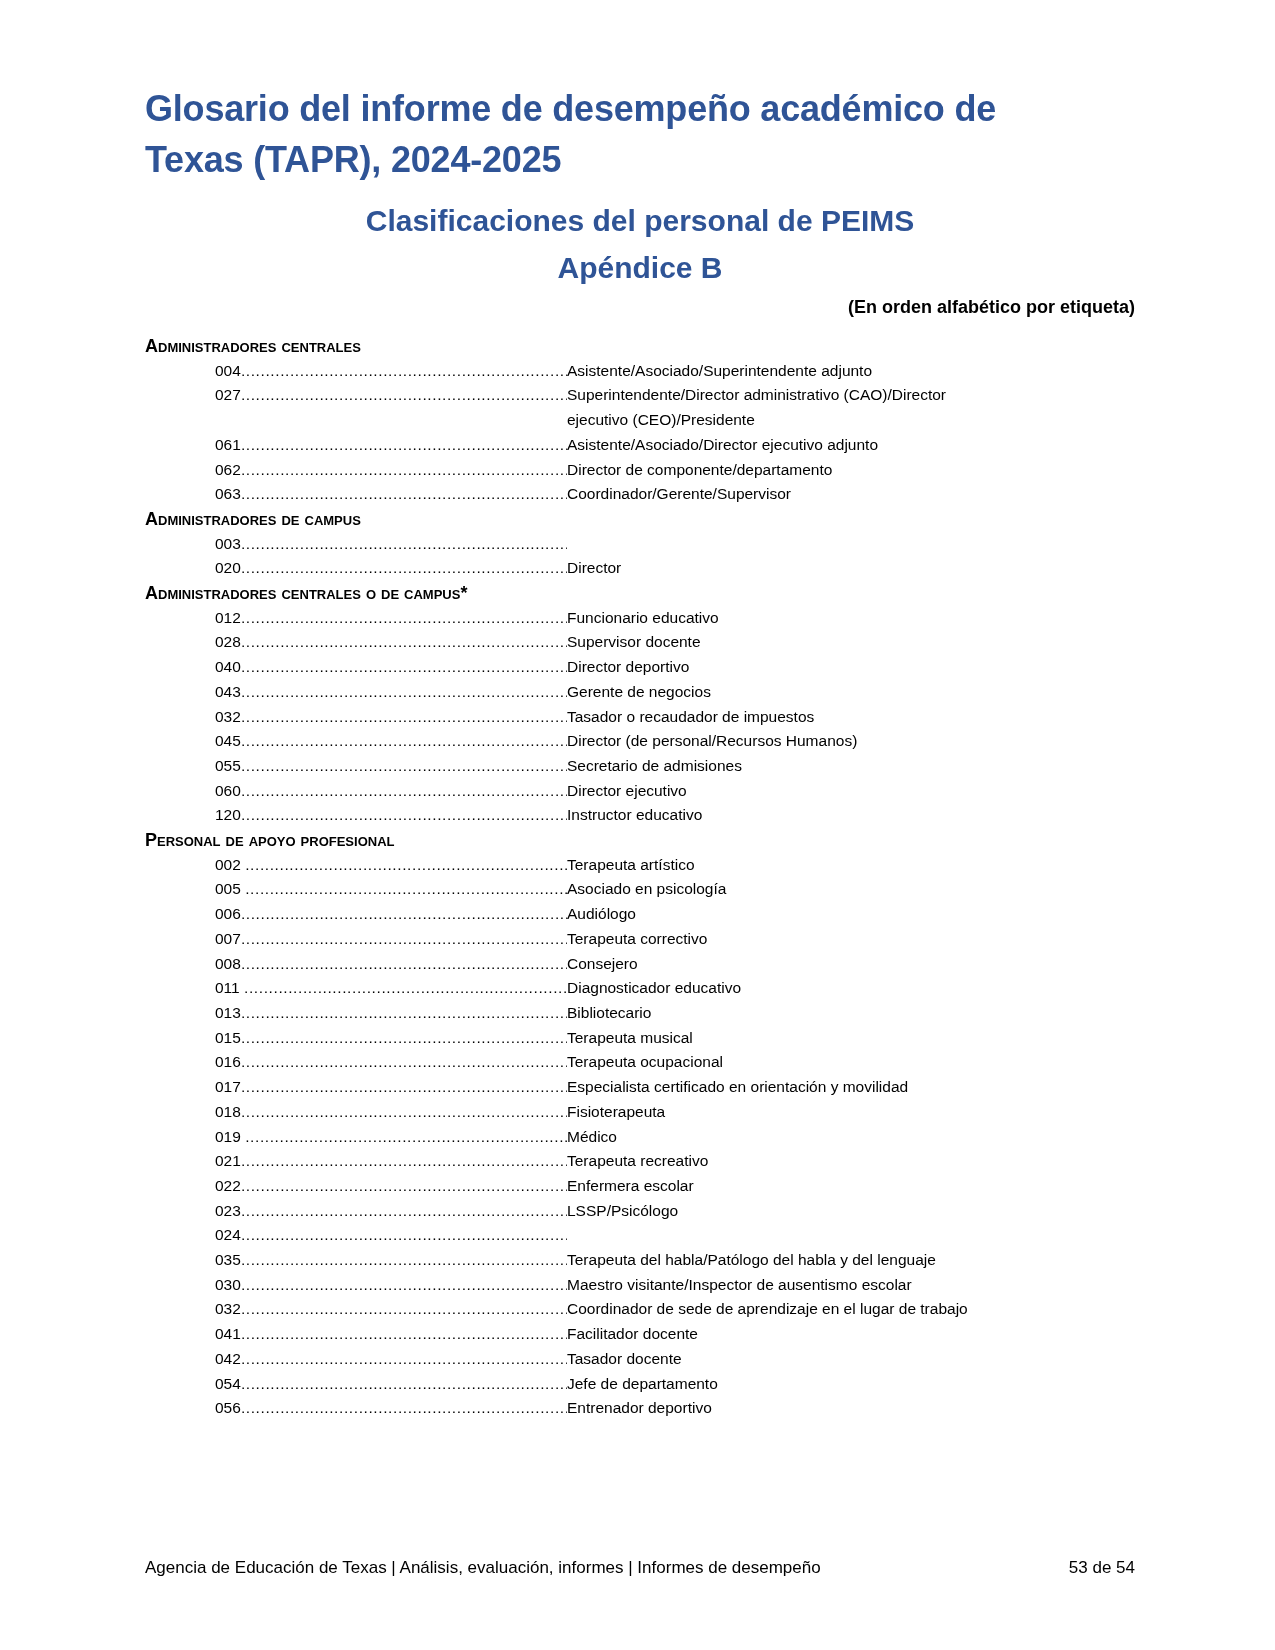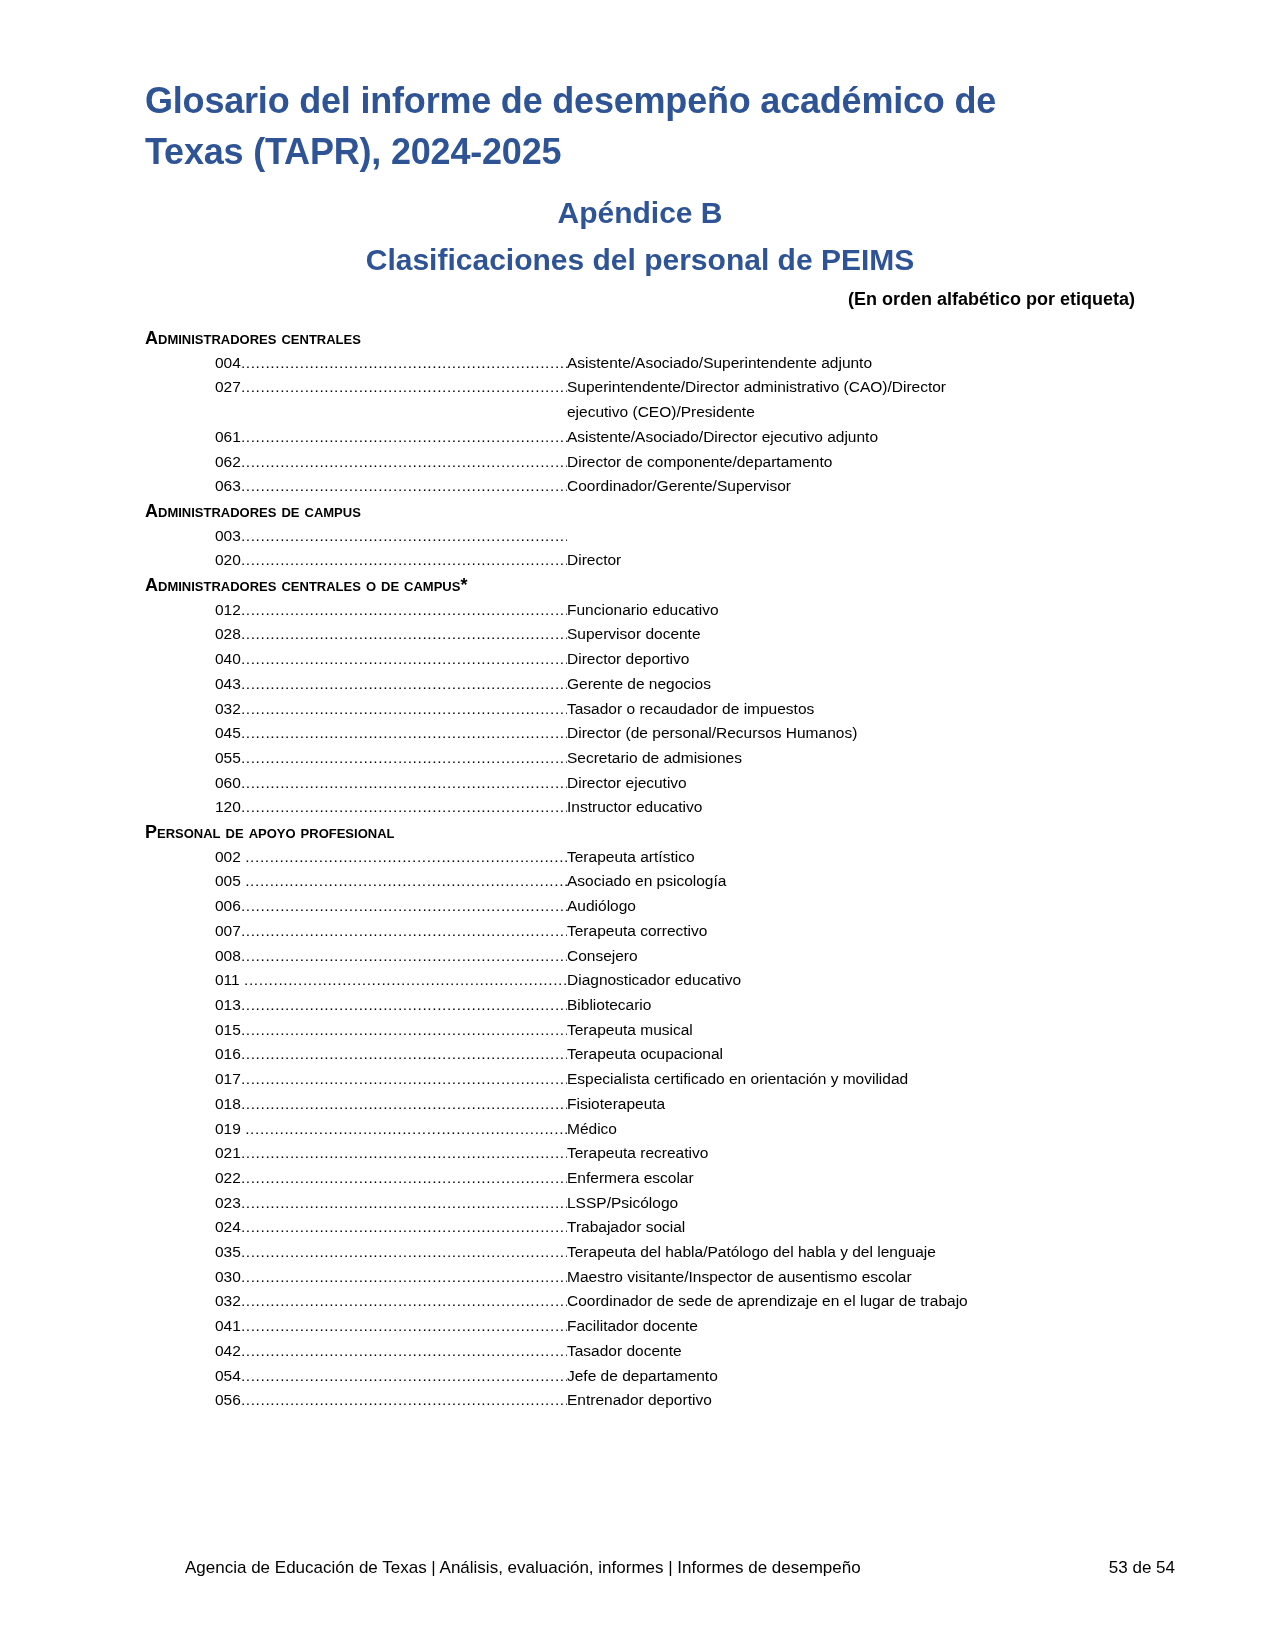--- a/index.html
+++ b/index.html
@@ -8,21 +8,21 @@
     width: 1275px;
     height: 1650px;
     position: relative;
     font-family: "Liberation Sans", sans-serif;
     color: #000000;
     overflow: hidden;
   }
   .content {
     position: absolute;
     left: 145px;
-    top: 4px;
+    top: 12px;
     width: 990px;
     padding-top: 71px;
   }
   .doc-title {
     color: #2F5496;
     font-size: 36px;
     font-weight: bold;
     line-height: 51px;
     white-space: pre-line;
     letter-spacing: -0.2px;
@@ -85,32 +85,31 @@
   .page-footer {
     position: absolute;
     left: 145px;
     top: 1556px;
     width: 990px;
     display: flex;
     justify-content: space-between;
     font-size: 17px;
     line-height: 24px;
     color: #000000;
-    margin-left: 40px;
   }
 </style>
 </head>
 <body>
 
 <div class="content">
   <h1 class="doc-title">Glosario del informe de desempeño académico de
 Texas (TAPR), 2024-2025</h1>
   <div class="subtitles">
+    <div class="subtitle">Clasificaciones del personal de PEIMS</div>
     <div class="subtitle">Apéndice B</div>
-    <div class="subtitle">Clasificaciones del personal de PEIMS</div>
   </div>
   <div class="order-note">(En orden alfabético por etiqueta)</div>
   <div class="sections" id="sections">
   <section class="section">
     <div class="section-header">Administradores centrales</div>
     <div class="rows">
   <div class="row">
     <span class="codecell">
               <span class="code">004</span>
               <span class="dots">................................................................................................................................................................</span>
@@ -371,21 +370,20 @@
               <span class="dots">................................................................................................................................................................</span>
             </span>
     <span class="desc">LSSP/Psicólogo</span>
   </div>
 
   <div class="row">
     <span class="codecell">
               <span class="code">024</span>
               <span class="dots">................................................................................................................................................................</span>
             </span>
-    <span class="desc">Trabajador social</span>
   </div>
 
   <div class="row">
     <span class="codecell">
               <span class="code">035</span>
               <span class="dots">................................................................................................................................................................</span>
             </span>
     <span class="desc">Terapeuta del habla/Patólogo del habla y del lenguaje</span>
   </div>
 

